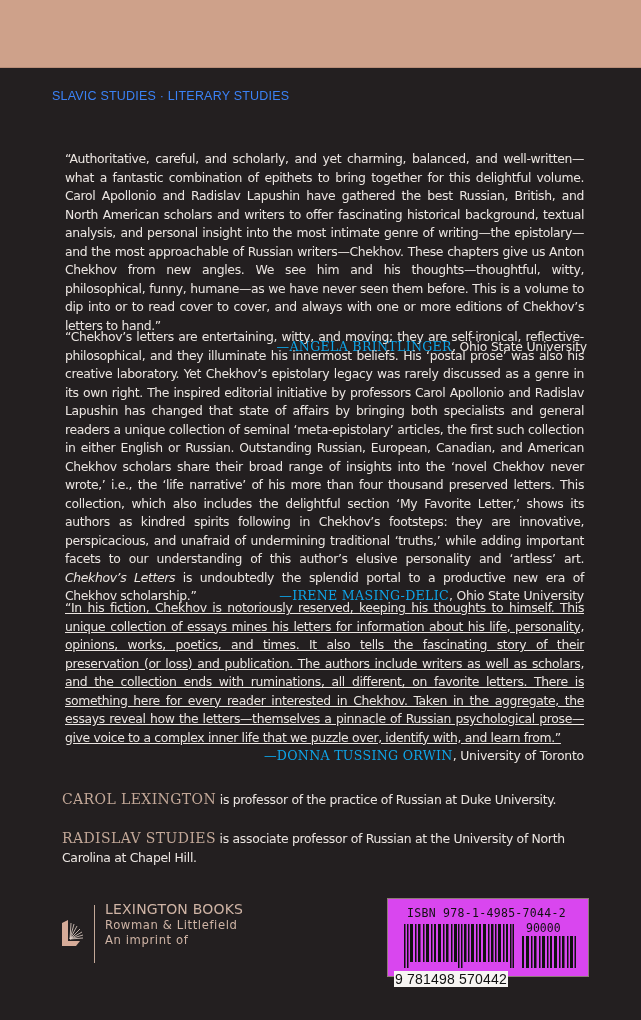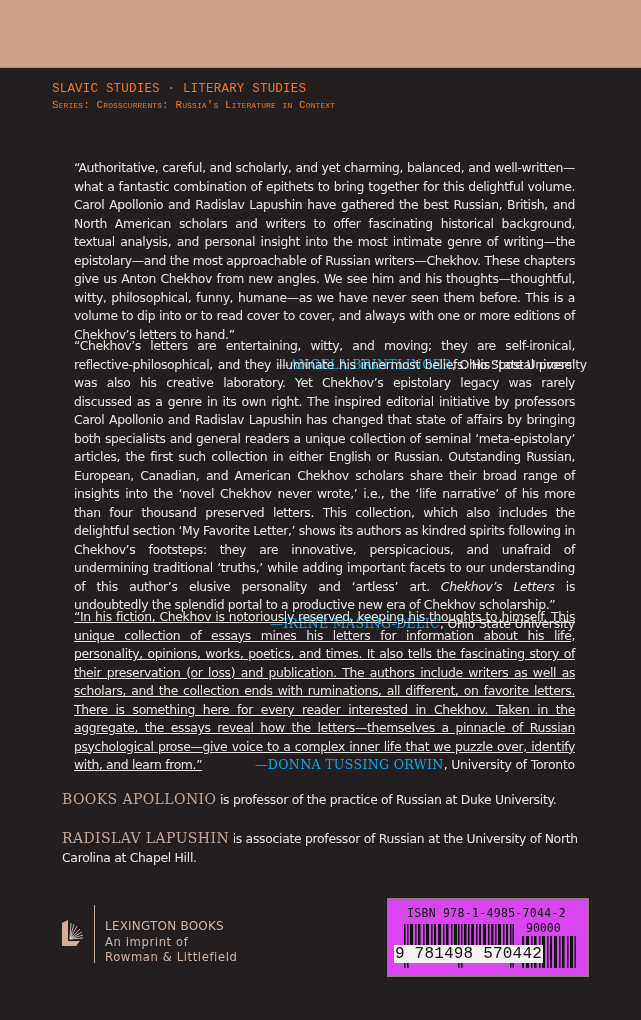--- a/index.html
+++ b/index.html
@@ -8,38 +8,38 @@
     background: #231f20;
     font-family: "DejaVu Sans", sans-serif;
     position: relative;
   }
   .top-band {
     position: absolute; left: 0; top: 0; width: 641px; height: 67px;
     background: #cea18a;
     border-bottom: 1px solid #b88d78;
   }
   .series-block {
-    position: absolute; left: 52px; top: 81px; width: 560px;
-    font-family: Liberation Mono, monospace;
-    color: #f97316;
+    position: absolute; left: 52px; top: 88px; width: 560px;
+    font-family: Liberation Sans, sans-serif;
+    color: #3b82f6;
     line-height: 16px;
   }
   .series-line-1 { font-size: 12.5px; letter-spacing: 0.2px; }
   .series-line-2, .series-line-3 { font-size: 11px; font-variant: small-caps; letter-spacing: 0.1px; }
 
   .quote {
     position: absolute; left: 62px; width: 525px;
     font-family: "DejaVu Sans", sans-serif;
     font-size: 12.4px;
     line-height: 18.5px;
     color: #ebe5e1;
     text-align: justify;
     letter-spacing: -0.35px;
   }
-  .quote p { margin: 12px; }
+  .quote p { margin: 3px; }
   .attr {
     text-align: right;
     font-size: 12.4px;
     color: #ebe5e1;
     letter-spacing: -0.2px;
   }
   .attr .name {
     font-family: "DejaVu Serif", serif;
     color: #0ea5e9;
     letter-spacing: 0.3px;
@@ -64,93 +64,92 @@
     position: absolute; left: 0; top: 14px; width: 26px; height: 30px;
   }
   .pub-rule {
     position: absolute; left: 34px; top: 0; width: 1px; height: 58px; background: #c3a898;
   }
   .pub-text {
     position: absolute; left: 45px; top: -3px;
     color: #cfb4a5; font-size: 11.6px; line-height: 15.5px; white-space: nowrap;
     letter-spacing: 0.6px;
   }
-  .pub-text .pname { letter-spacing: 0.2px; font-size: 12px; margin-top: 17px; }
+  .pub-text .pname { letter-spacing: 0.2px; font-size: 14px; }
 
   .barcode-box {
     position: absolute; left: 387px; top: 898px; width: 200px; height: 77px;
     background: #d946ef;
     border: 1px solid #8c7c74;
   }
   .isbn-text {
     position: absolute; left: 19px; top: 7px;
     font-family: "DejaVu Sans Mono", monospace; font-size: 11.5px; color: #111; letter-spacing: 0.3px;
   }
   .price-text {
     position: absolute; left: 138px; top: 22px;
     font-family: "DejaVu Sans Mono", monospace; font-size: 11.5px; color: #111; text-align: center;
   }
   .digits-text {
-    position: absolute; left: 6px; top: 46px;
-    font-family: Liberation Mono, monospace; font-size: 16px; color: #111; letter-spacing: 0.2px;
+    position: absolute; left: 6px; top: 72px;
+    font-family: Liberation Sans, sans-serif; font-size: 14px; color: #111; letter-spacing: 0.2px;
     background: #f7f5f3; padding: 0 1px;
   }
   .bars-main { position: absolute; left: 16px; top: 25px; width: 110px; height: 44px; }
   .bars-addon { position: absolute; left: 134px; top: 37px; width: 54px; height: 32px; }
 </style>
 </head>
 <body>
 
 <div class="top-band"></div>
 
 <div class="series-block">
   <div class="series-line-1">SLAVIC STUDIES · LITERARY STUDIES</div>
-  <div class="series-line-2">Series: Crosscurrents: Russia's Literature in Context</div>
 </div>
 
 <div class="quote" style="top:147px;">
   <p>“Authoritative, careful, and scholarly, and yet charming, balanced, and well-written—what a fantastic combination of epithets to bring together for this delightful volume. Carol Apollonio and Radislav Lapushin have gathered the best Russian, British, and North American scholars and writers to offer fascinating historical background, textual analysis, and personal insight into the most intimate genre of writing—the epistolary—and the most approachable of Russian writers—Chekhov. These chapters give us Anton Chekhov from new angles. We see him and his thoughts—thoughtful, witty, philosophical, funny, humane—as we have never seen them before. This is a volume to dip into or to read cover to cover, and always with one or more editions of Chekhov’s letters to hand.”</p>
   <div class="attr">
     <span class="name">—ANGELA BRINTLINGER</span><span>, Ohio State University</span>
   </div>
 </div>
 
 <div class="quote" style="top:325px;">
   <p><span>“Chekhov’s letters are entertaining, witty, and moving; they are self-ironical, reflective-philosophical, and they illuminate his innermost beliefs. His ‘postal prose’ was also his creative laboratory. Yet Chekhov’s epistolary legacy was rarely discussed as a genre in its own right. The inspired editorial initiative by professors Carol Apollonio and Radislav Lapushin has changed that state of affairs by bringing both specialists and general readers a unique collection of seminal ‘meta-epistolary’ articles, the first such collection in either English or Russian. Outstanding Russian, European, Canadian, and American Chekhov scholars share their broad range of insights into the ‘novel Chekhov never wrote,’ i.e., the ‘life narrative’ of his more than four thousand preserved letters. This collection, which also includes the delightful section ‘My Favorite Letter,’ shows its authors as kindred spirits following in Chekhov’s footsteps: they are innovative, perspicacious, and unafraid of undermining traditional ‘truths,’ while adding important facets to our understanding of this author’s elusive personality and ‘artless’ art. </span><em>Chekhov’s Letters</em><span> is undoubtedly the splendid portal to a productive new era of Chekhov scholarship.”</span><span class="attr inline-attr"><span class="name">—IRENE MASING-DELIC</span><span>, Ohio State University</span></span></p>
 </div>
 
 <div class="quote" style="top:596px;text-decoration:underline;">
   <p><span>“In his fiction, Chekhov is notoriously reserved, keeping his thoughts to himself. This unique collection of essays mines his letters for information about his life, personality, opinions, works, poetics, and times. It also tells the fascinating story of their preservation (or loss) and publication. The authors include writers as well as scholars, and the collection ends with ruminations, all different, on favorite letters. There is something here for every reader interested in Chekhov. Taken in the aggregate, the essays reveal how the letters—themselves a pinnacle of Russian psychological prose—give voice to a complex inner life that we puzzle over, identify with, and learn from.”</span><span class="attr inline-attr"><span class="name">—DONNA TUSSING ORWIN</span><span>, University of Toronto</span></span></p>
 </div>
 
 <div class="bio" style="top:790px;">
-  <span class="bname">BOOKS APOLLONIO</span><span> is professor of the practice of Russian at Duke University.</span>
+  <span class="bname">CAROL LEXINGTON</span><span> is professor of the practice of Russian at Duke University.</span>
 </div>
 <div class="bio" style="top:829px;">
-  <span class="bname">RADISLAV LAPUSHIN</span><span> is associate professor of Russian at the University of North Carolina at Chapel Hill.</span>
+  <span class="bname">RADISLAV STUDIES</span><span> is associate professor of Russian at the University of North Carolina at Chapel Hill.</span>
 </div>
 
 <div class="publisher">
   <svg class="logo" viewBox="0 0 26 30">
     <polygon points="2,4 8,1 8,22 20,22 16,27 2,27" fill="#d6ab98"></polygon>
     <g stroke="#e6d4ca" stroke-width="0.8">
       <line x1="10" y1="20" x2="11" y2="4"></line>
       <line x1="10" y1="20" x2="14" y2="5"></line>
       <line x1="10" y1="20" x2="17" y2="7"></line>
       <line x1="10" y1="20" x2="20" y2="10"></line>
       <line x1="10" y1="20" x2="22" y2="13"></line>
       <line x1="10" y1="20" x2="23" y2="16"></line>
       <line x1="10" y1="20" x2="23" y2="19"></line>
     </g>
   </svg>
   <div class="pub-rule"></div>
   <div class="pub-text">
     <div class="pname">LEXINGTON BOOKS</div>
+    <div>Rowman &amp; Littlefield</div>
     <div>An imprint of</div>
-    <div>Rowman &amp; Littlefield</div>
   </div>
 </div>
 
 <div class="barcode-box">
   <div class="isbn-text">ISBN 978-1-4985-7044-2</div>
   <div class="price-text">90000</div>
   <svg class="bars-main" viewBox="0 0 110 44" preserveAspectRatio="none">
     <g fill="#111">
       <rect x="0" y="0" width="1.5" height="44"></rect>
         <rect x="3" y="0" width="1.5" height="44"></rect>

